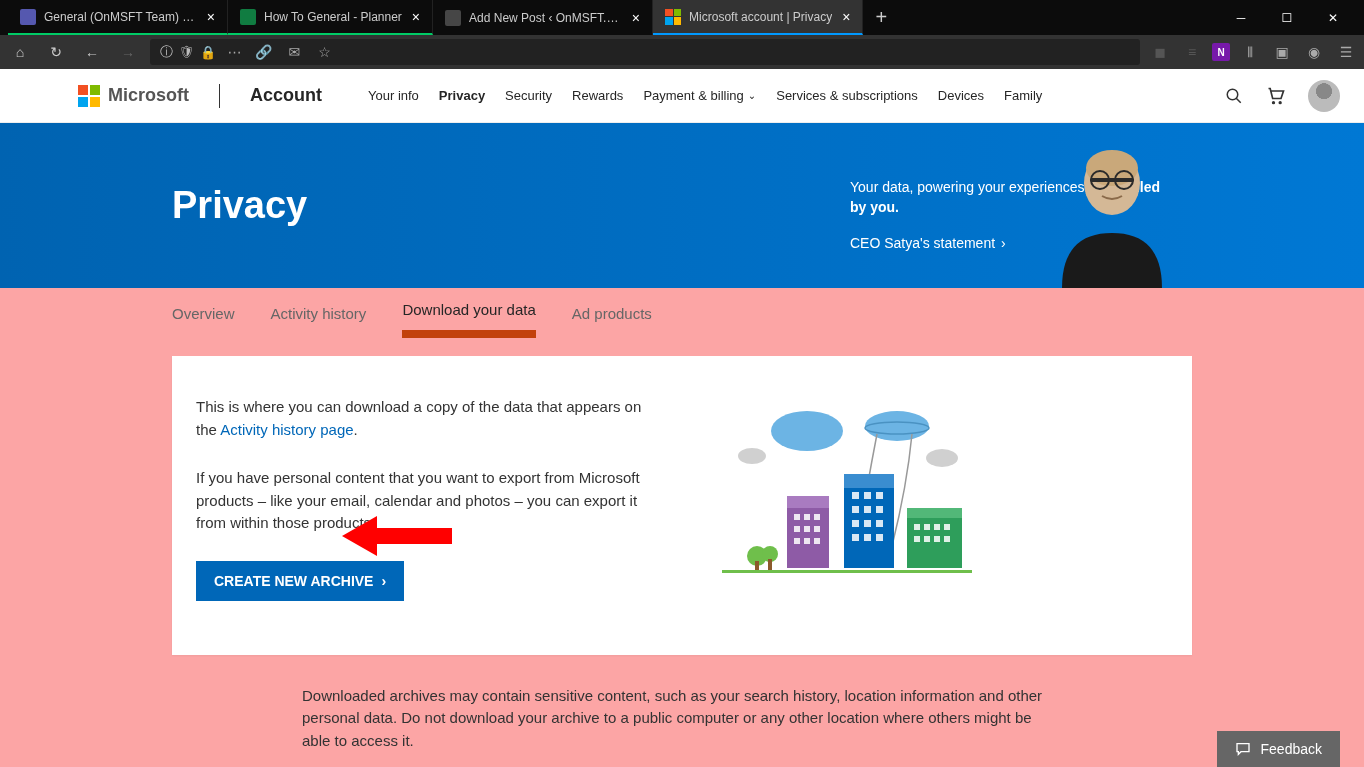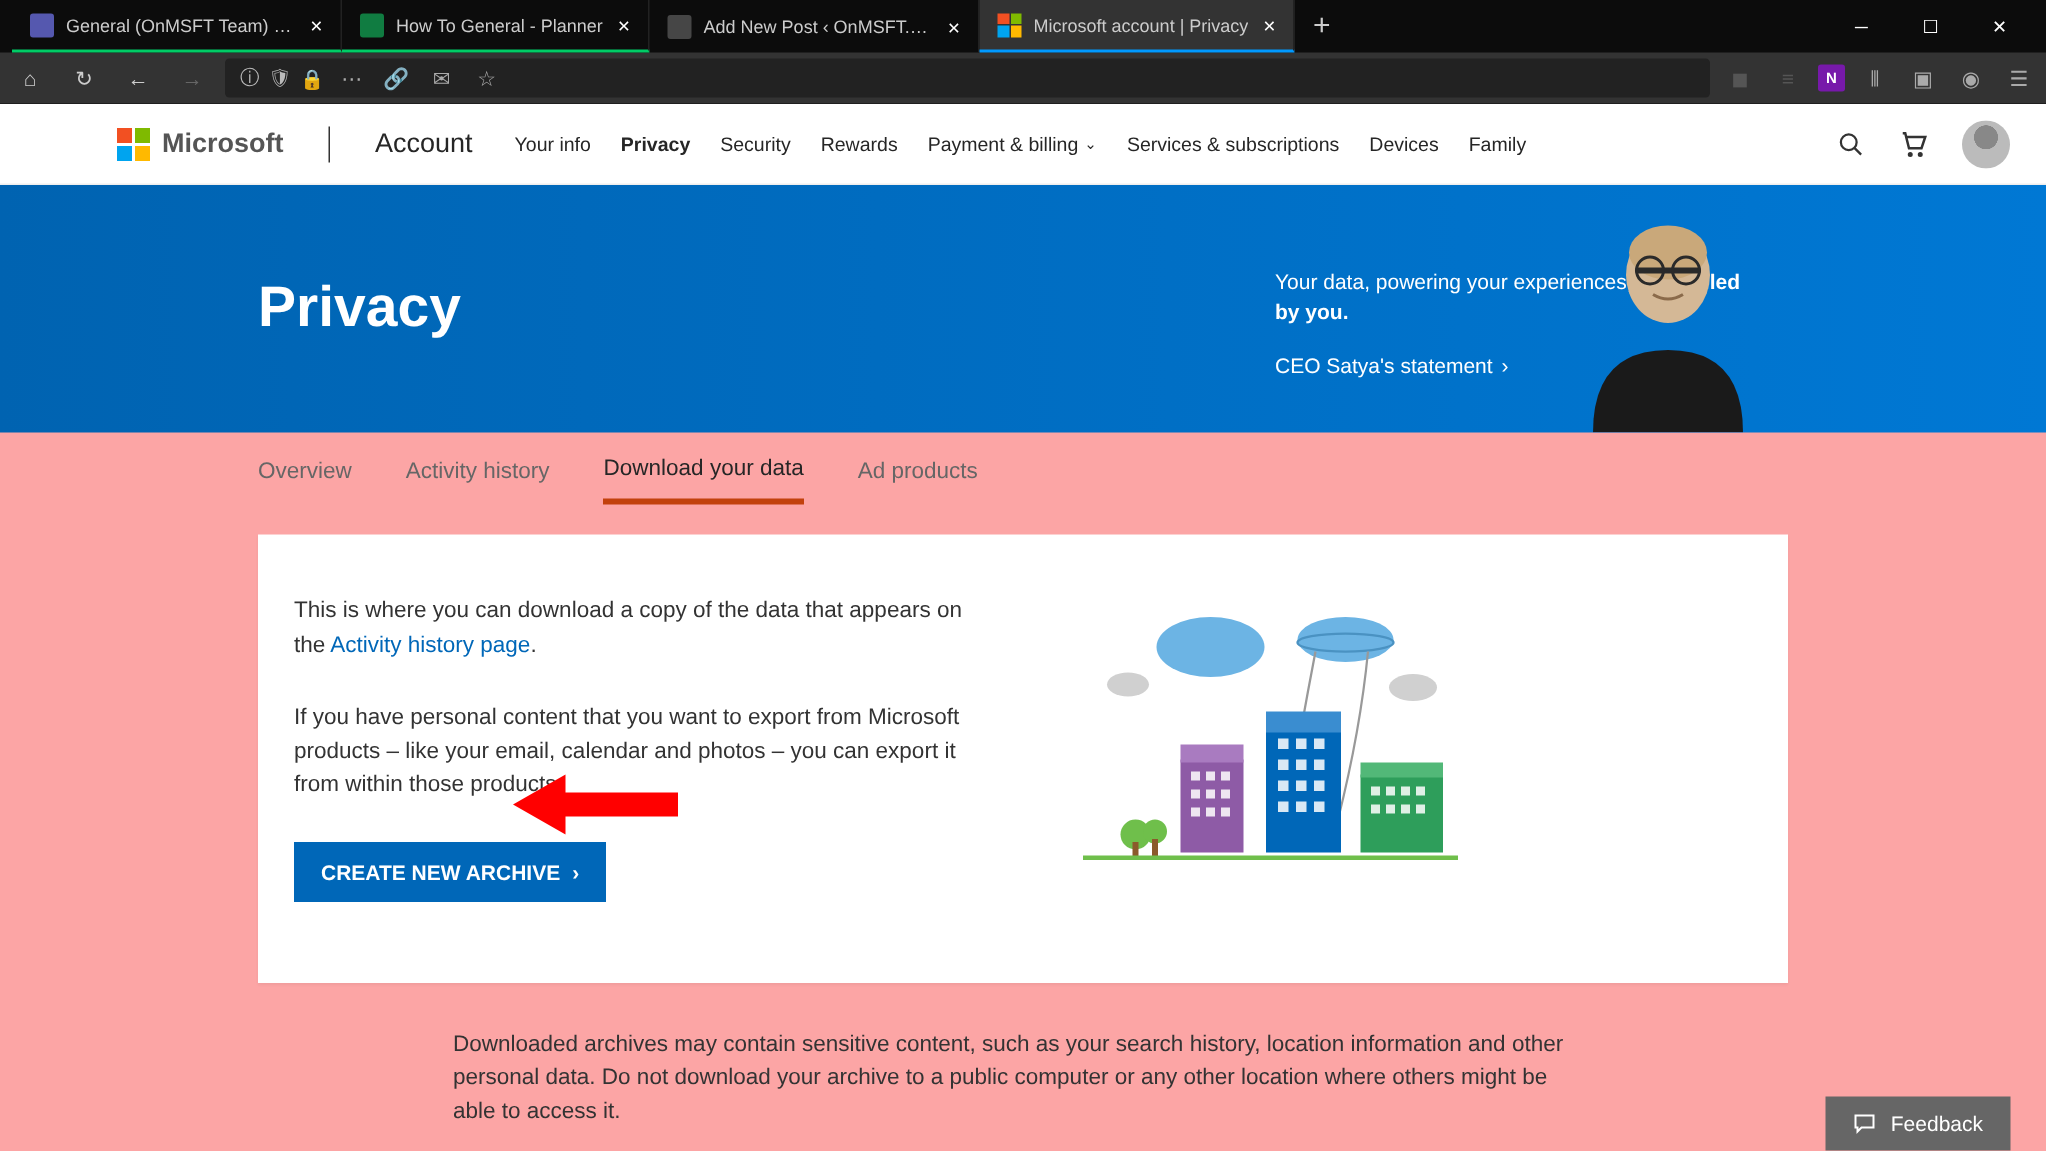--- a/index.html
+++ b/index.html
@@ -29,40 +29,40 @@
 
     
     .page { background: #fca5a5; height: calc(767px - 69px); overflow-y: scroll; position: relative; }
     
     .ms-header { background: #fff; height: 54px; display: flex; align-items: center; padding: 0 24px 0 78px; gap: 18px; border-bottom: 1px solid #eee; }
     .ms-logo { display: flex; align-items: center; gap: 8px; font-size: 18px; font-weight: 600; color: #555; }
     .ms-logo-grid { width: 22px; height: 22px; display: grid; grid-template-columns: 1fr 1fr; grid-template-rows: 1fr 1fr; gap: 2px; }
     .ms-logo-grid div:nth-child(1){ background:#f25022;} .ms-logo-grid div:nth-child(2){ background:#7fba00;}
     .ms-logo-grid div:nth-child(3){ background:#00a4ef;} .ms-logo-grid div:nth-child(4){ background:#ffb900;}
     .divider { width: 1px; height: 24px; background: #333; margin: 0 12px; }
-    .account-label { font-size: 18px; font-weight: 400; color: #262626; }
-    .header-nav { display: flex; gap: 20px; margin-left: 10px; font-size: 13px; }
+    .account-label { font-size: 18px; font-weight: 700; color: #262626; }
+    .header-nav { display: flex; gap: 20px; margin-left: 28px; font-size: 13px; }
     .header-nav-item { color: #262626; cursor: pointer; display:flex; align-items:center; gap:4px; }
     .header-nav-item.active { font-weight: 600; }
     .header-right { margin-left: auto; display: flex; align-items: center; gap: 22px; }
     .header-icon { width: 20px; height: 20px; color: #333; cursor: pointer; display:flex; align-items:center; justify-content:center; }
     .avatar { width: 32px; height: 32px; border-radius: 50%; background: #ddd; background-image: radial-gradient(circle at 50% 35%, #888 30%, #bbb 31%); cursor: pointer; }
     
     .hero { background: linear-gradient(90deg, #0063b1 0%, #0078d4 100%); height: 165px; position: relative; overflow: hidden; }
     .hero-inner { max-width: 1200px; margin: 0 auto; padding: 0 90px; height: 100%; display: flex; align-items: center; position: relative; }
     .hero-title { font-size: 38px; font-weight: 600; color: #fff; }
     .hero-copy { position: absolute; left: 768px; top: 55px; color: #fff; max-width: 320px; }
     .hero-copy p { font-size: 14px; line-height: 1.4; margin-bottom: 6px; }
     .hero-copy .strong { font-weight: 600; }
     .hero-link { font-size: 14px; color: #fff; display: flex; align-items: center; gap: 6px; margin-top: 18px; cursor: pointer; text-align: center; }
     .hero-person { position: absolute; right: 90px; bottom: 0; width: 160px; height: 150px; }
     
     .sub-tabs { max-width: 1200px; margin: 0 auto; padding: 0 90px; display: flex; gap: 36px; height: 50px; align-items: center; }
     .sub-tab { font-size: 15px; color: #666; cursor: pointer; padding: 12px 0; }
-    .sub-tab.active { color: #262626; font-weight: 400; border-bottom: 4px solid #c2410c; }
+    .sub-tab.active { color: #262626; font-weight: 400; border-bottom: 8px solid #c2410c; }
     
     .content-container { max-width: 1200px; margin: 18px auto 17px; padding: 0 90px; }
     .card { background: #fff; padding: 40px 24px 54px 24px; display: flex; gap: 60px; box-shadow: 0 1px 2px rgba(0,0,0,.05); }
     .card-left { flex: 1; max-width: 580px; }
     .card-left p { font-size: 15px; color: #333; line-height: 1.5; margin-bottom: 26px; }
     .card-left a { color: #0067b8; text-decoration: none; }
     .create-btn { background: #0067b8; color: #fff; border: none; padding: 12px 18px; font-size: 14px; font-weight: 600; display: inline-flex; align-items: center; gap: 8px; cursor: pointer; }
     .card-right { flex: 1; position: relative; min-height: 180px; }
     
     .red-arrow { position: absolute; left: 370px; top: 515px; width: 110px; height: 50px; z-index: 10; pointer-events:none; }

